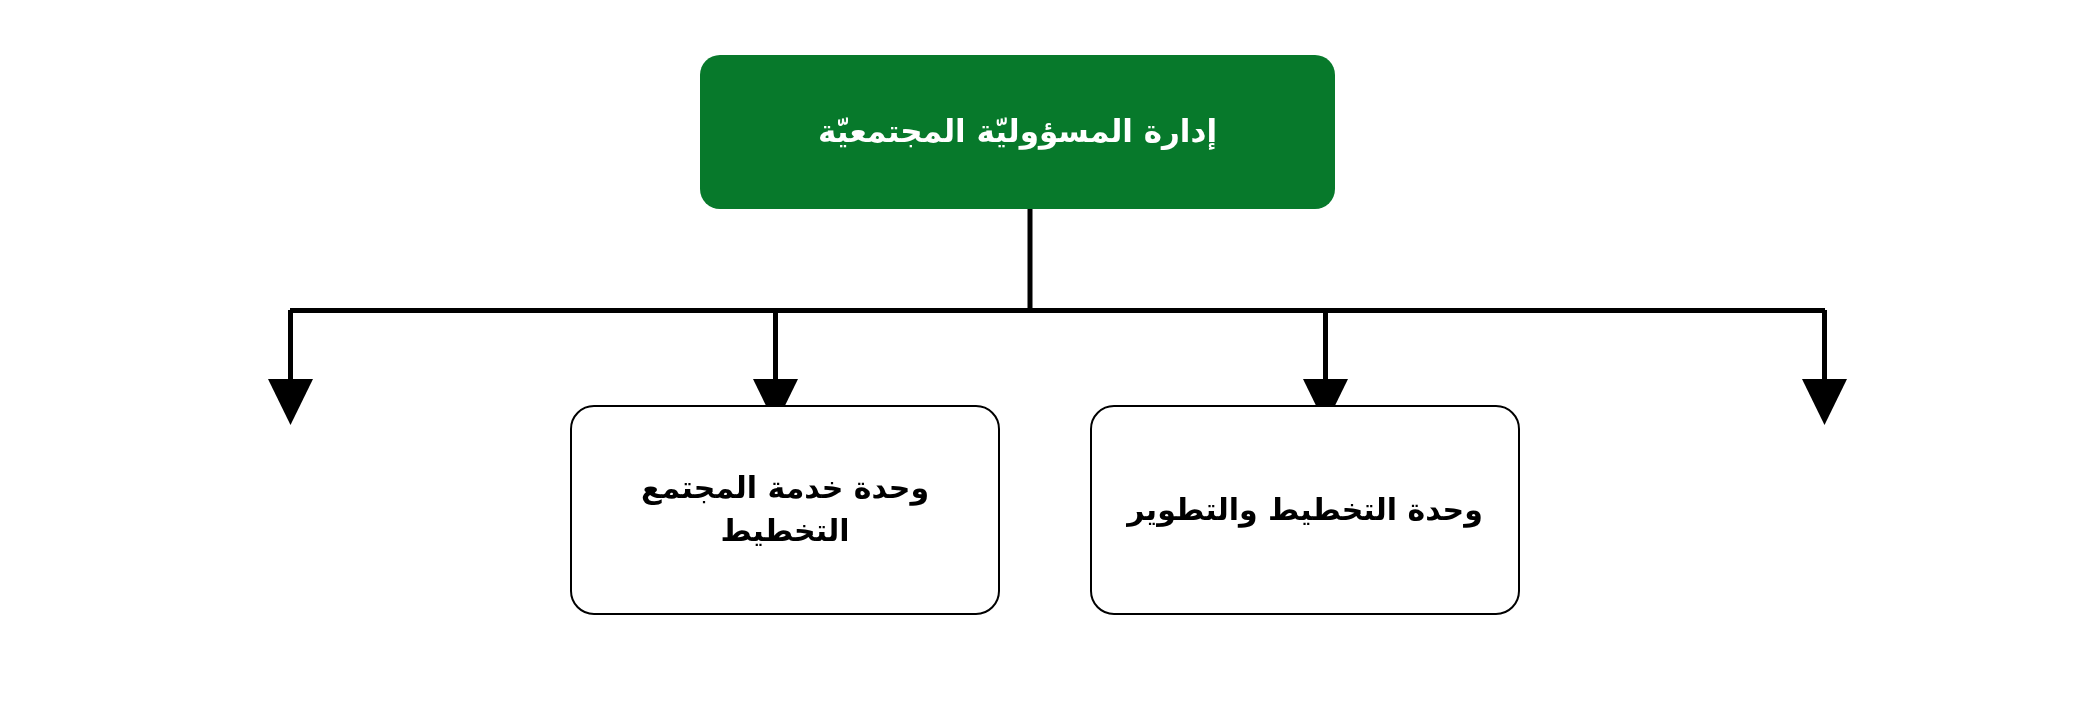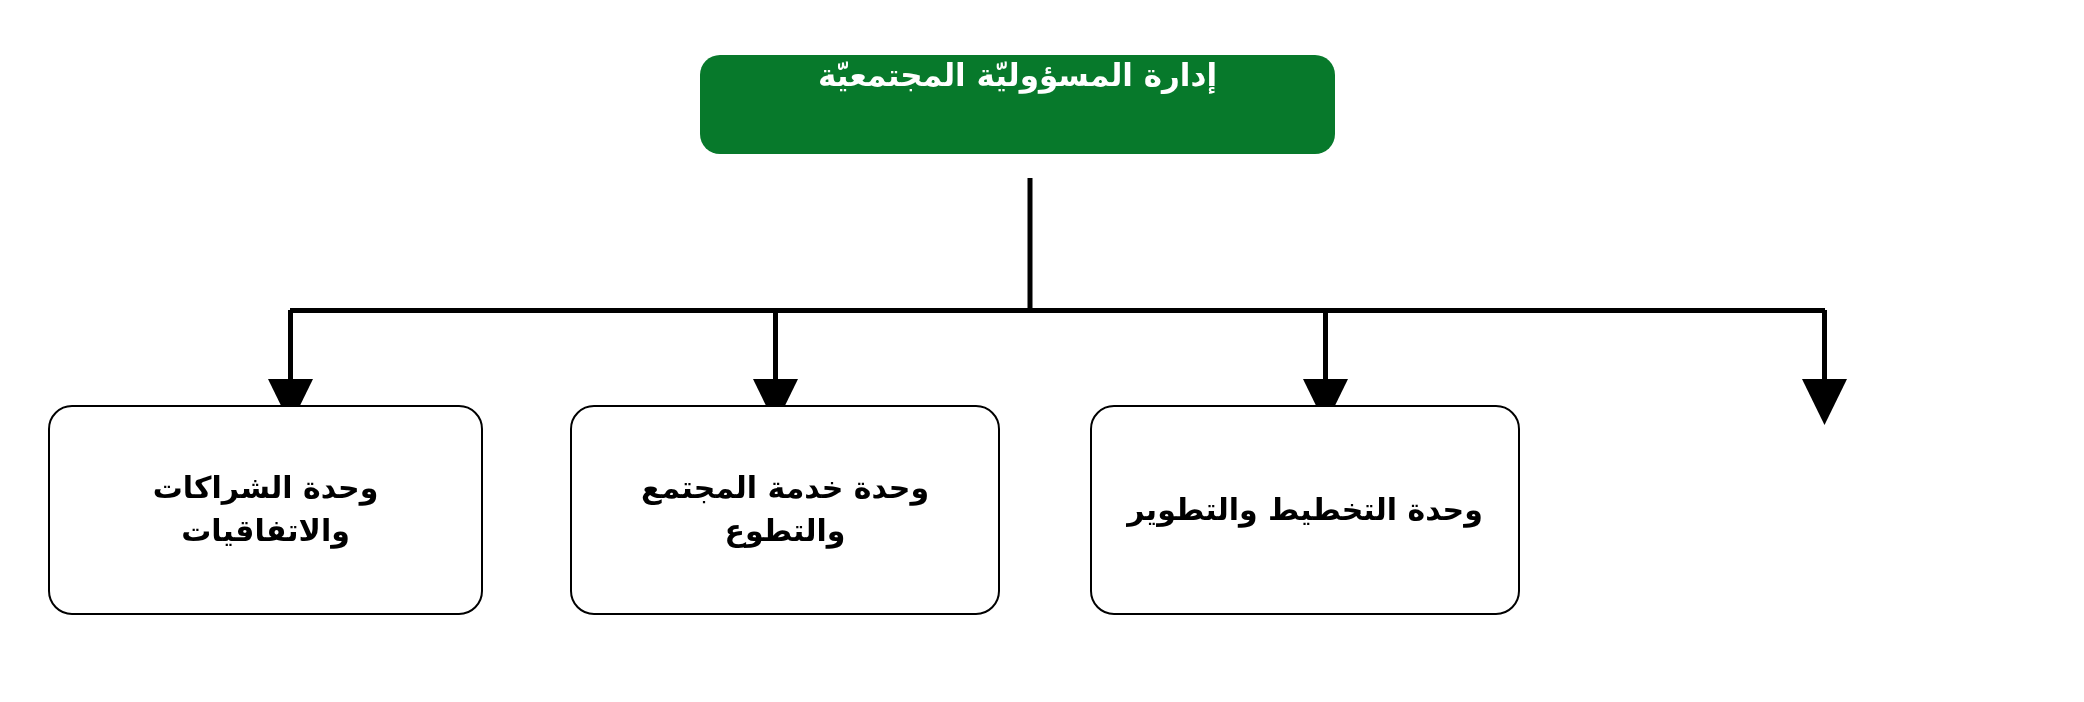--- a/index.html
+++ b/index.html
@@ -26,25 +26,25 @@
     width: 2084px;
     height: 702px;
     z-index: 1;
   }
   
   .root-node {
     position: absolute;
     left: 700px;
     top: 55px;
     width: 635px;
-    height: 99px;
+    height: 154px;
     border-radius: 20px;
     background: #07792b;
     display: flex;
-    align-items: flex-start;
+    align-items: center;
     justify-content: center;
     box-sizing: border-box;
     z-index: 3;
   }
   .root-label {
     color: #ffffff;
     font-size: 31px;
     font-weight: bold;
     line-height: 1.35;
     text-align: center;
@@ -104,27 +104,24 @@
 
     <path d="M 1325.5 310 L 1325.5 380" stroke="#000000" stroke-width="5" fill="none" marker-end="url(#arrowhead)"></path>
 
     <path d="M 1824.5 310 L 1824.5 380" stroke="#000000" stroke-width="5" fill="none" marker-end="url(#arrowhead)"></path>
   </svg>
 
   <div class="root-node">
     <span class="root-label">إدارة المسؤوليّة المجتمعيّة</span>
   </div>
 
-  <div class="child-node child-0">
-    <span class="child-label">وحدة الشراكات والاتفاقيات</span>
-  </div>
 
   <div class="child-node child-1">
     <span class="child-label">وحدة خدمة المجتمع
-والتطوع</span>
+التخطيط</span>
   </div>
 
   <div class="child-node child-2">
     <span class="child-label">وحدة التخطيط والتطوير</span>
   </div>
 
 
 </div>
 
 </body></html>

